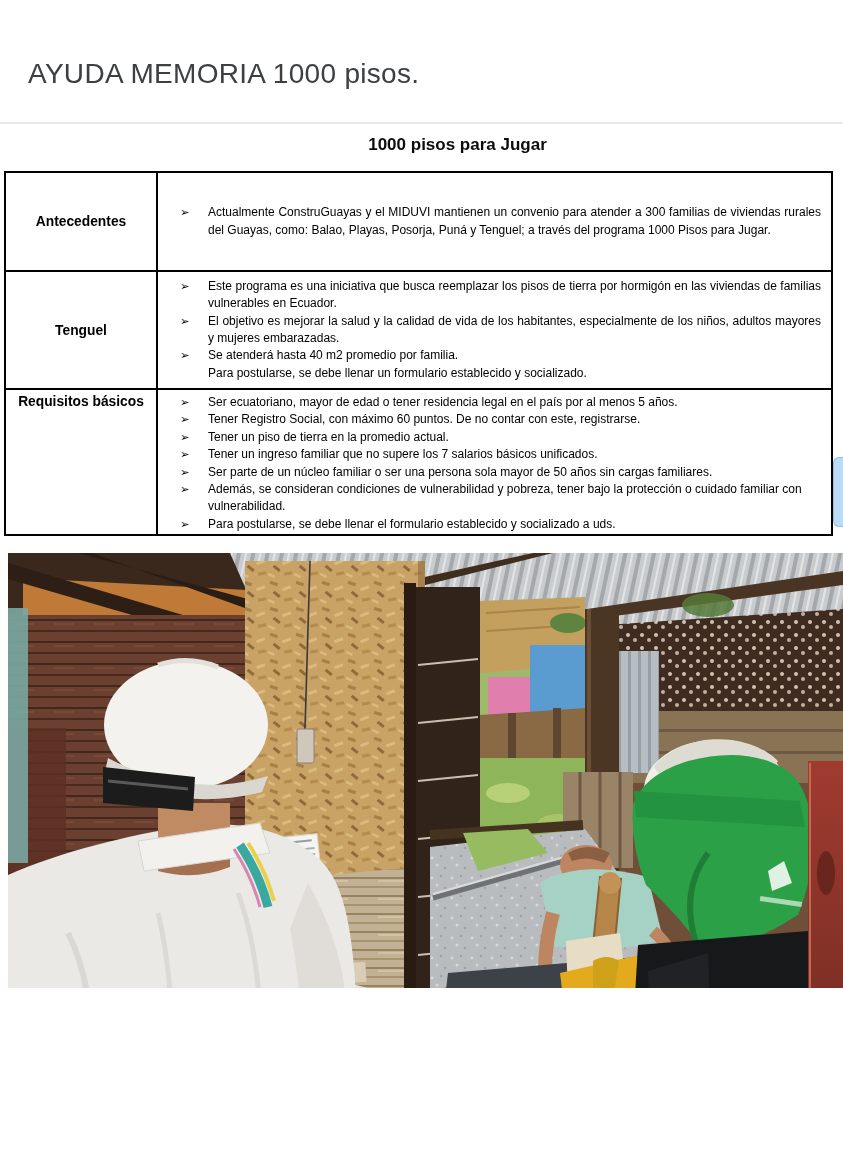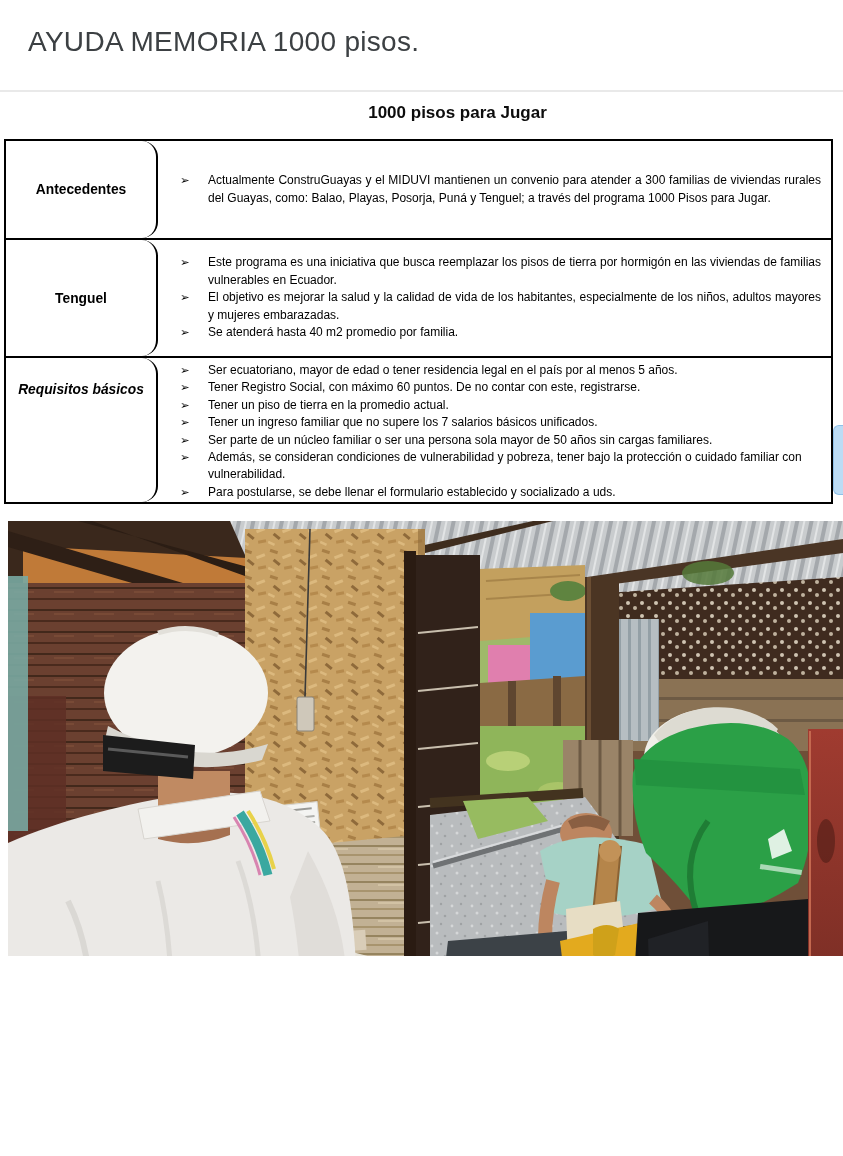--- a/index.html
+++ b/index.html
@@ -1,33 +1,33 @@
 <!DOCTYPE html>
 <html><head>
 <meta charset="utf-8">
 <style>
   html,body{margin:0;padding:0;background:#ffffff;}
   #page{position:relative;width:843px;height:956px;background:#ffffff;overflow:hidden;
-        font-family:"Liberation Sans",sans-serif;color:#000;}
+        font-family:"Liberation Sans",sans-serif;color:#000;margin-top:32px;}
   
   #hdr{position:absolute;left:0;top:0;width:843px;height:90px;background:#fff;border-bottom:2px solid #e9e9e9;}
   #hdr .t{position:absolute;left:28px;top:26px;font-size:28px;font-weight:400;color:#3c4043;letter-spacing:.3px;}
   
   #doctitle{position:absolute;left:0;top:103px;width:843px;text-align:center;font-size:17px;font-weight:bold;color:#0c0c0c;padding-left:36px;}
   
   #tbl{position:absolute;left:4px;top:139px;width:829px;border:2px solid #000;box-sizing:border-box;background:#fff;}
   .trow{display:flex;box-sizing:border-box;}
   .trow + .trow{border-top:2px solid #000;}
   .tlabel{flex:0 0 152px;border-right:2px solid #000;box-sizing:border-box;display:flex;
-          align-items:center;justify-content:center;font-weight:bold;font-size:13.8px;text-align:center;padding:4px;border-radius:16px;}
+          align-items:center;justify-content:center;font-weight:bold;font-size:13.8px;text-align:center;padding:4px;}
   .tcontent{flex:1 1 auto;box-sizing:border-box;padding:3px 10px 3px 22px;display:flex;flex-direction:column;justify-content:center;}
   .trow:nth-child(1){height:97px;}
   .trow:nth-child(2){height:118px;}
   .trow:nth-child(3){height:146px;}
-  .trow:nth-child(3) .tlabel{align-items:flex-start;padding-top:24px;font-style:italic;}
+  .trow:nth-child(3) .tlabel{align-items:flex-start;padding-top:4px;}
   .trow:nth-child(3) .tcontent{justify-content:flex-start;padding-top:4px;}
   .item{display:flex;align-items:flex-start;}
   .marker{flex:0 0 28px;font-size:11.5px;line-height:17.4px;color:#000;}
   .marker.hidden{visibility:hidden;}
   .txt{flex:1 1 auto;font-size:12px;line-height:17.4px;}
   .trow:nth-child(1) .txt,.trow:nth-child(2) .txt{text-align:justify;}
   
   #photo{position:absolute;left:8px;top:521px;width:835px;height:626px;overflow:hidden;background:#6f4f38;}
   #photo svg{display:block;}
   
@@ -64,20 +64,24 @@
               <span class="marker">➢</span>
               <div class="txt">Este programa es una iniciativa que busca reemplazar los pisos de tierra por hormigón en las viviendas de familias vulnerables en Ecuador.</div>
             </div>
             <div class="item">
               <span class="marker">➢</span>
               <div class="txt">El objetivo es mejorar la salud y la calidad de vida de los habitantes, especialmente de los niños, adultos mayores y mujeres embarazadas.</div>
             </div>
             <div class="item">
               <span class="marker">➢</span>
               <div class="txt">Se atenderá hasta 40 m2 promedio por familia.</div>
+            </div>
+            <div class="item">
+              <span class="marker hidden">➢</span>
+              <div class="txt">Para postularse, se debe llenar un formulario establecido y socializado.</div>
             </div>
           </div>
         </div><div class="trow">
           <div class="tlabel">Requisitos básicos</div>
           <div class="tcontent">
             <div class="item">
               <span class="marker">➢</span>
               <div class="txt">Ser ecuatoriano, mayor de edad o tener residencia legal en el país por al menos 5 años.</div>
             </div>
             <div class="item">

